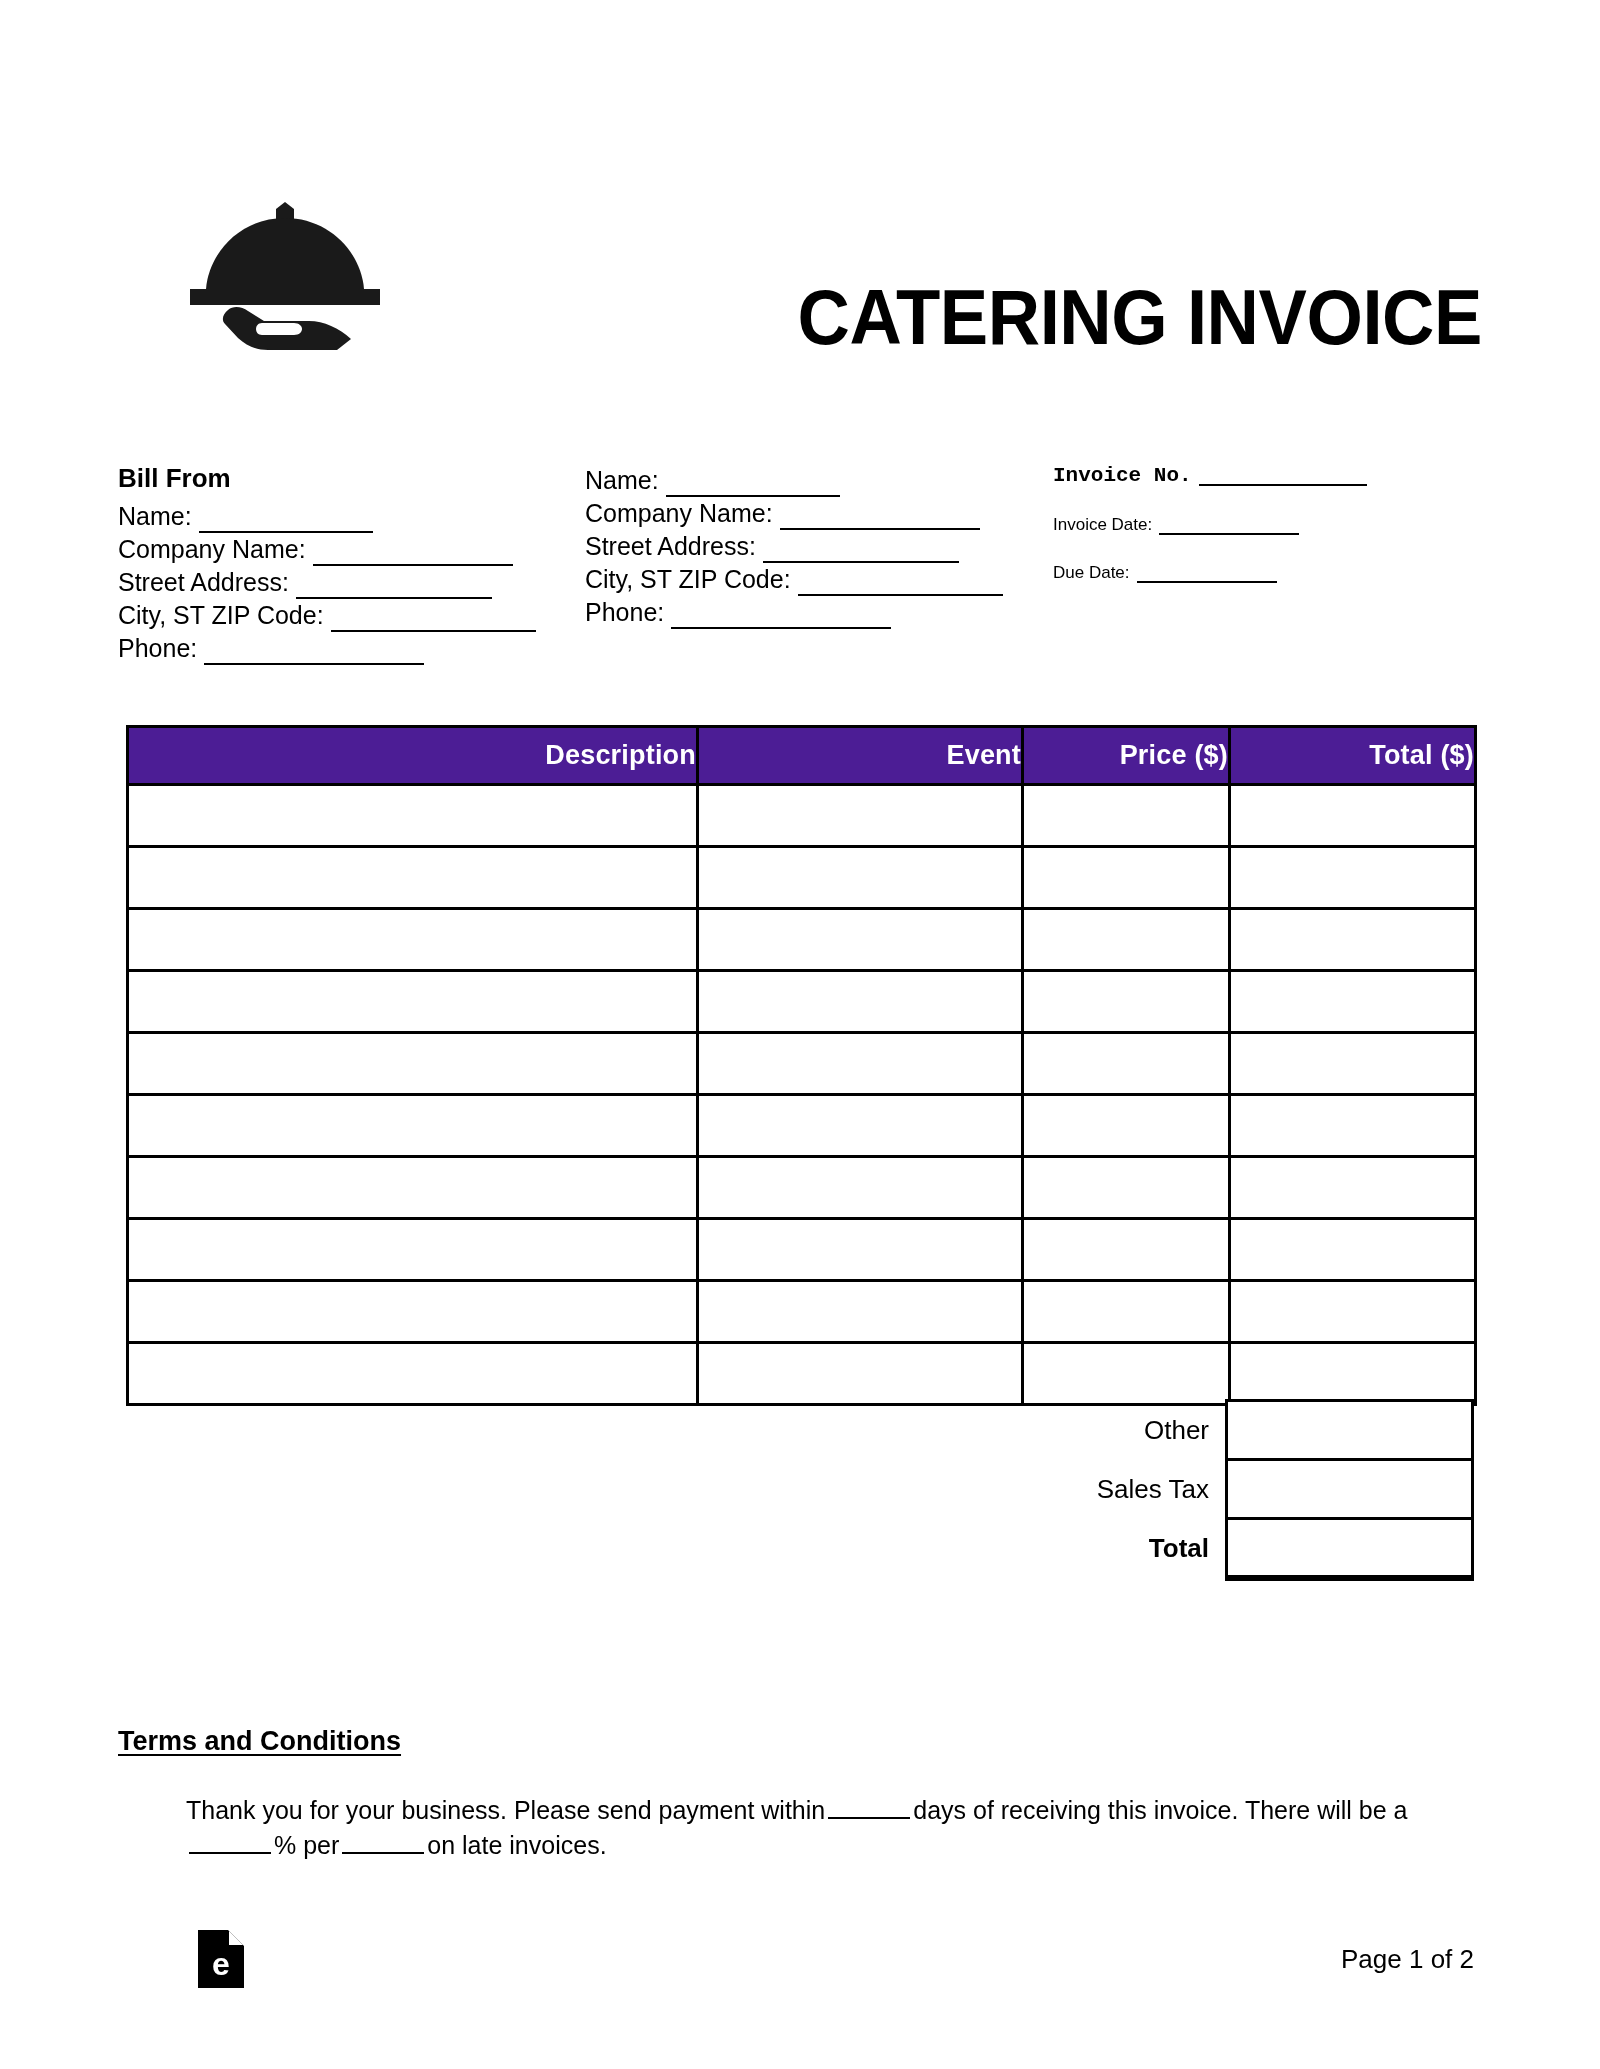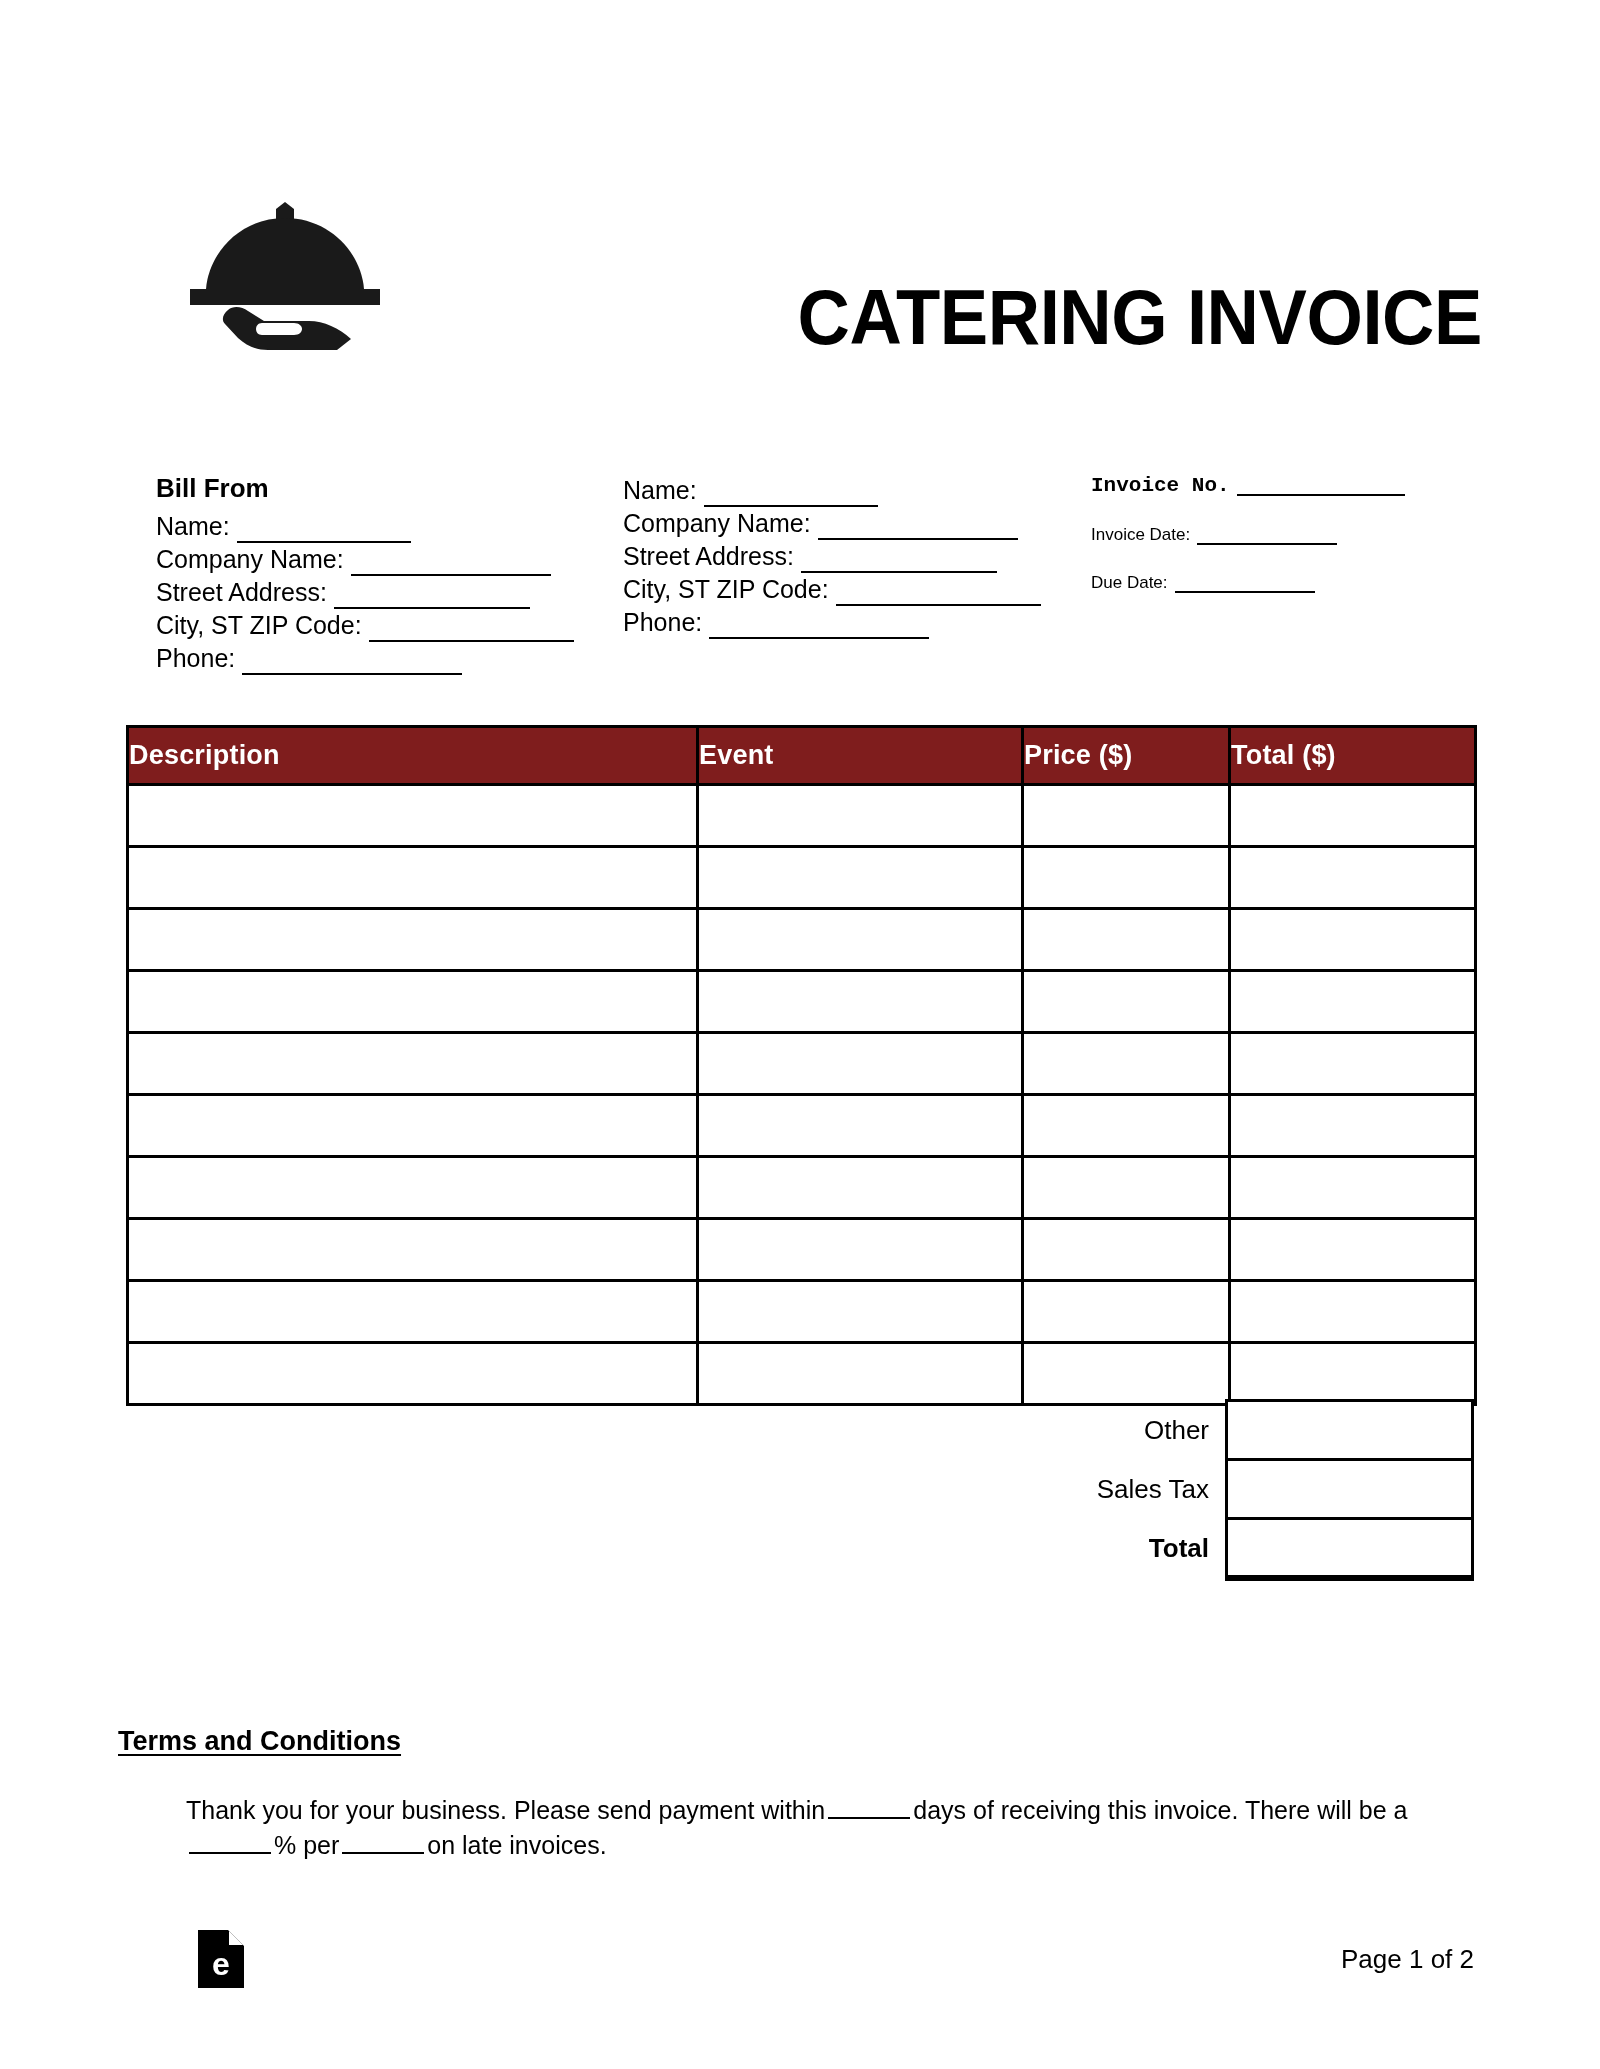--- a/index.html
+++ b/index.html
@@ -51,22 +51,21 @@
   
   .parties {
     position: absolute;
     top: 462px;
     left: 118px;
     width: 1364px;
     height: 190px;
   }
   .party {
     position: absolute;
-    top: 12px;
-    margin-left: 38px;
+    top: 2px;
   }
   .party.from { left: 0; width: 460px; }
   .party.to   { left: 467px; width: 460px; }
   .party.meta { left: 935px; width: 430px; }
 
   .party-title {
     font-size: 26px;
     font-weight: 700;
     margin-bottom: 6px;
     line-height: 1.15;
@@ -117,25 +116,25 @@
     top: 725px;
     width: 1348px;
     border-collapse: collapse;
     table-layout: fixed;
   }
   .items th, .items td {
     border: 3px solid #000;
     padding: 0;
   }
   .items thead th {
-    background: #7f1d1d;
+    background: #4c1d95;
     color: #ffffff;
     font-size: 27px;
     font-weight: 700;
-    text-align: left;
+    text-align: right;
     height: 58px;
     letter-spacing: 0.2px;
   }
   .items tbody td { height: 62px; background: #fff; }
   .col-desc  { width: 570px; }
   .col-event { width: 325px; }
   .col-price { width: 207px; }
   .col-total { width: 246px; }
 
   

